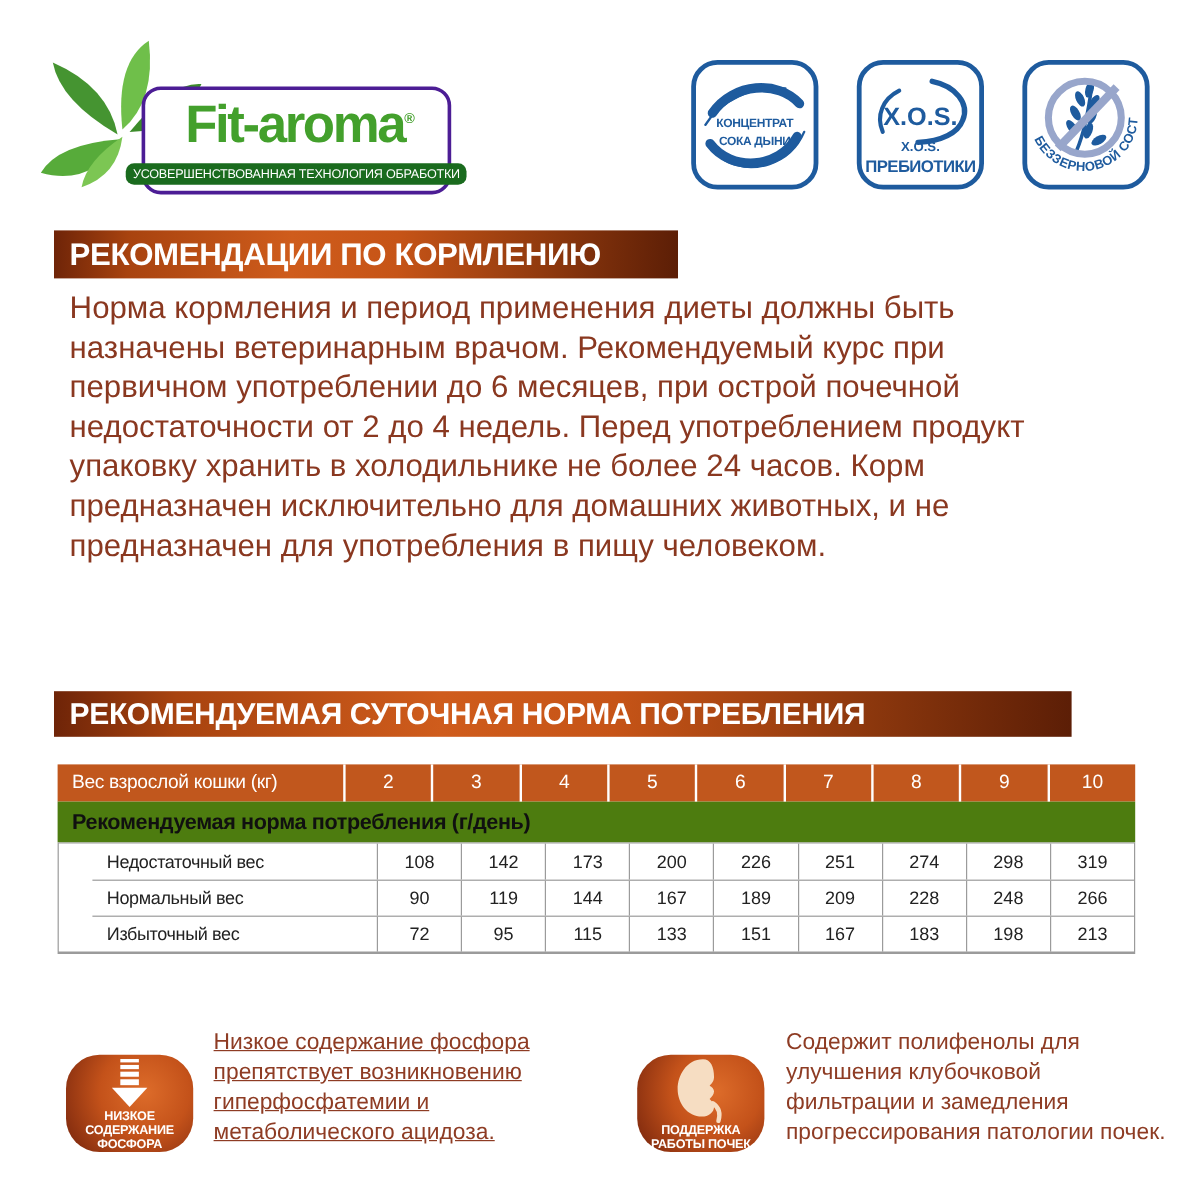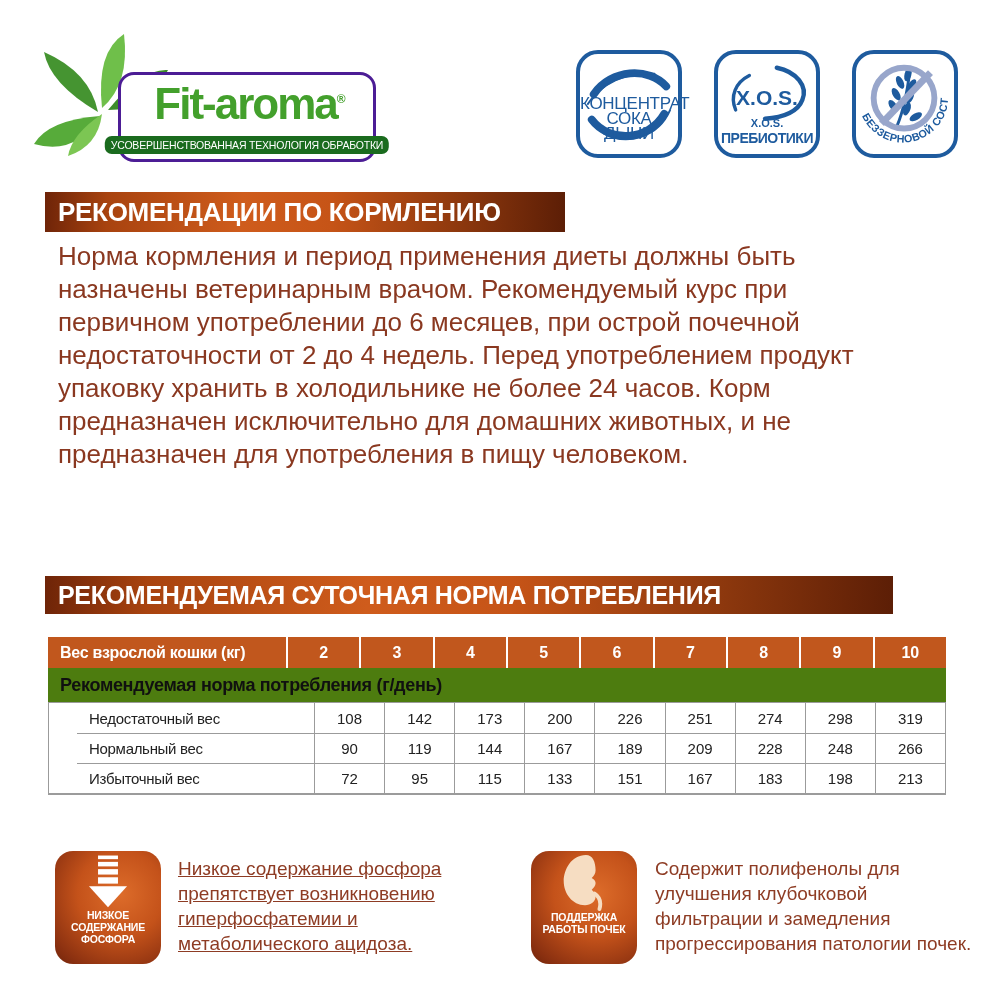--- a/index.html
+++ b/index.html
@@ -32,21 +32,21 @@
   .badge {
     position:absolute; top:50px; width:106px; height:108px;
     border:4px solid #1e5b9e; border-radius:22px; background:#fff;
   }
   .badge svg { position:absolute; left:0; top:0; width:100%; height:100%; }
   .badge-1 { left:576px; }
   .badge-2 { left:714px; }
   .badge-3 { left:852px; }
   .badge-1 .txt {
     position:absolute; left:0; top:42px; width:100%; text-align:center;
-    color:#1e5b9e; font-weight:normal; font-size:17px; line-height:15px; letter-spacing:-0.3px;
+    color:#1e5b9e; font-weight:bold; font-size:10px; line-height:15px; letter-spacing:-0.3px;
   }
   .badge-2 .main {
     position:absolute; left:0; top:32px; width:100%; text-align:center;
     color:#1e5b9e; font-weight:bold; font-size:21px; letter-spacing:0;
   }
   .badge-2 .subs {
     position:absolute; left:0; bottom:8px; width:100%; text-align:center;
     color:#1e5b9e; font-weight:bold;
   }
   .badge-2 .sub1 { font-size:11px; line-height:13px; }
@@ -70,36 +70,36 @@
   .feeding-text div { white-space:nowrap; }
 
   
   .tbl { position:absolute; left:48px; top:637px; width:898px; }
   .tbl-head {
     display:grid; grid-template-columns:238px repeat(9,1fr);
     background:#c1571d; height:31px;
   }
   .tbl-head .hcell {
     display:flex; align-items:center; justify-content:center;
-    color:#fff; font-weight:bold; font-size:16px; border-left:2px solid #fff;
+    color:#fff; font-weight:normal; font-size:16px; border-left:2px solid #fff;
   }
   .tbl-head .hcell.first { justify-content:flex-start; padding-left:12px; border-left:none; letter-spacing:-0.3px; }
   .tbl-sub { color:#101010; font-weight:bold; font-size:18px; letter-spacing:-0.3px; padding:7px 0 6px 12px; background:#4d7c0f; }
   .tbl-body { border:1px solid #9b9b9b; border-bottom:2px solid #9b9b9b;padding-left:28px; }
   .trow { display:grid; grid-template-columns:237px repeat(9,1fr); height:30px; border-top:1px solid #9b9b9b; }
   .trow:first-child { border-top:none; }
   .tcell {
     display:flex; align-items:center; justify-content:center;
     font-size:15px; color:#222; border-left:1px solid #9b9b9b;
   }
   .tcell.first { justify-content:flex-start; padding-left:12px; border-left:none; letter-spacing:-0.3px; }
 
   
   .feat-icon {
-    position:absolute; top:851px; width:106px; height:113px; border-radius:18px;
+    position:absolute; top:879px; width:106px; height:81px; border-radius:28px;
     background:radial-gradient(circle at 62% 38%, #dd6c2a 0%, #c4521a 45%, #8a3010 85%, #6f2409 100%);
     display:flex; flex-direction:column; align-items:center;
   }
   .feat-icon-1 { left:55px; }
   .feat-icon-2 { left:531px; }
   .feat-icon svg { display:block; }
   .feat-icon .ilabel {
     color:#fff; font-weight:bold; text-align:center;
     font-size:10.5px; line-height:12px; letter-spacing:-0.2px;
   }

